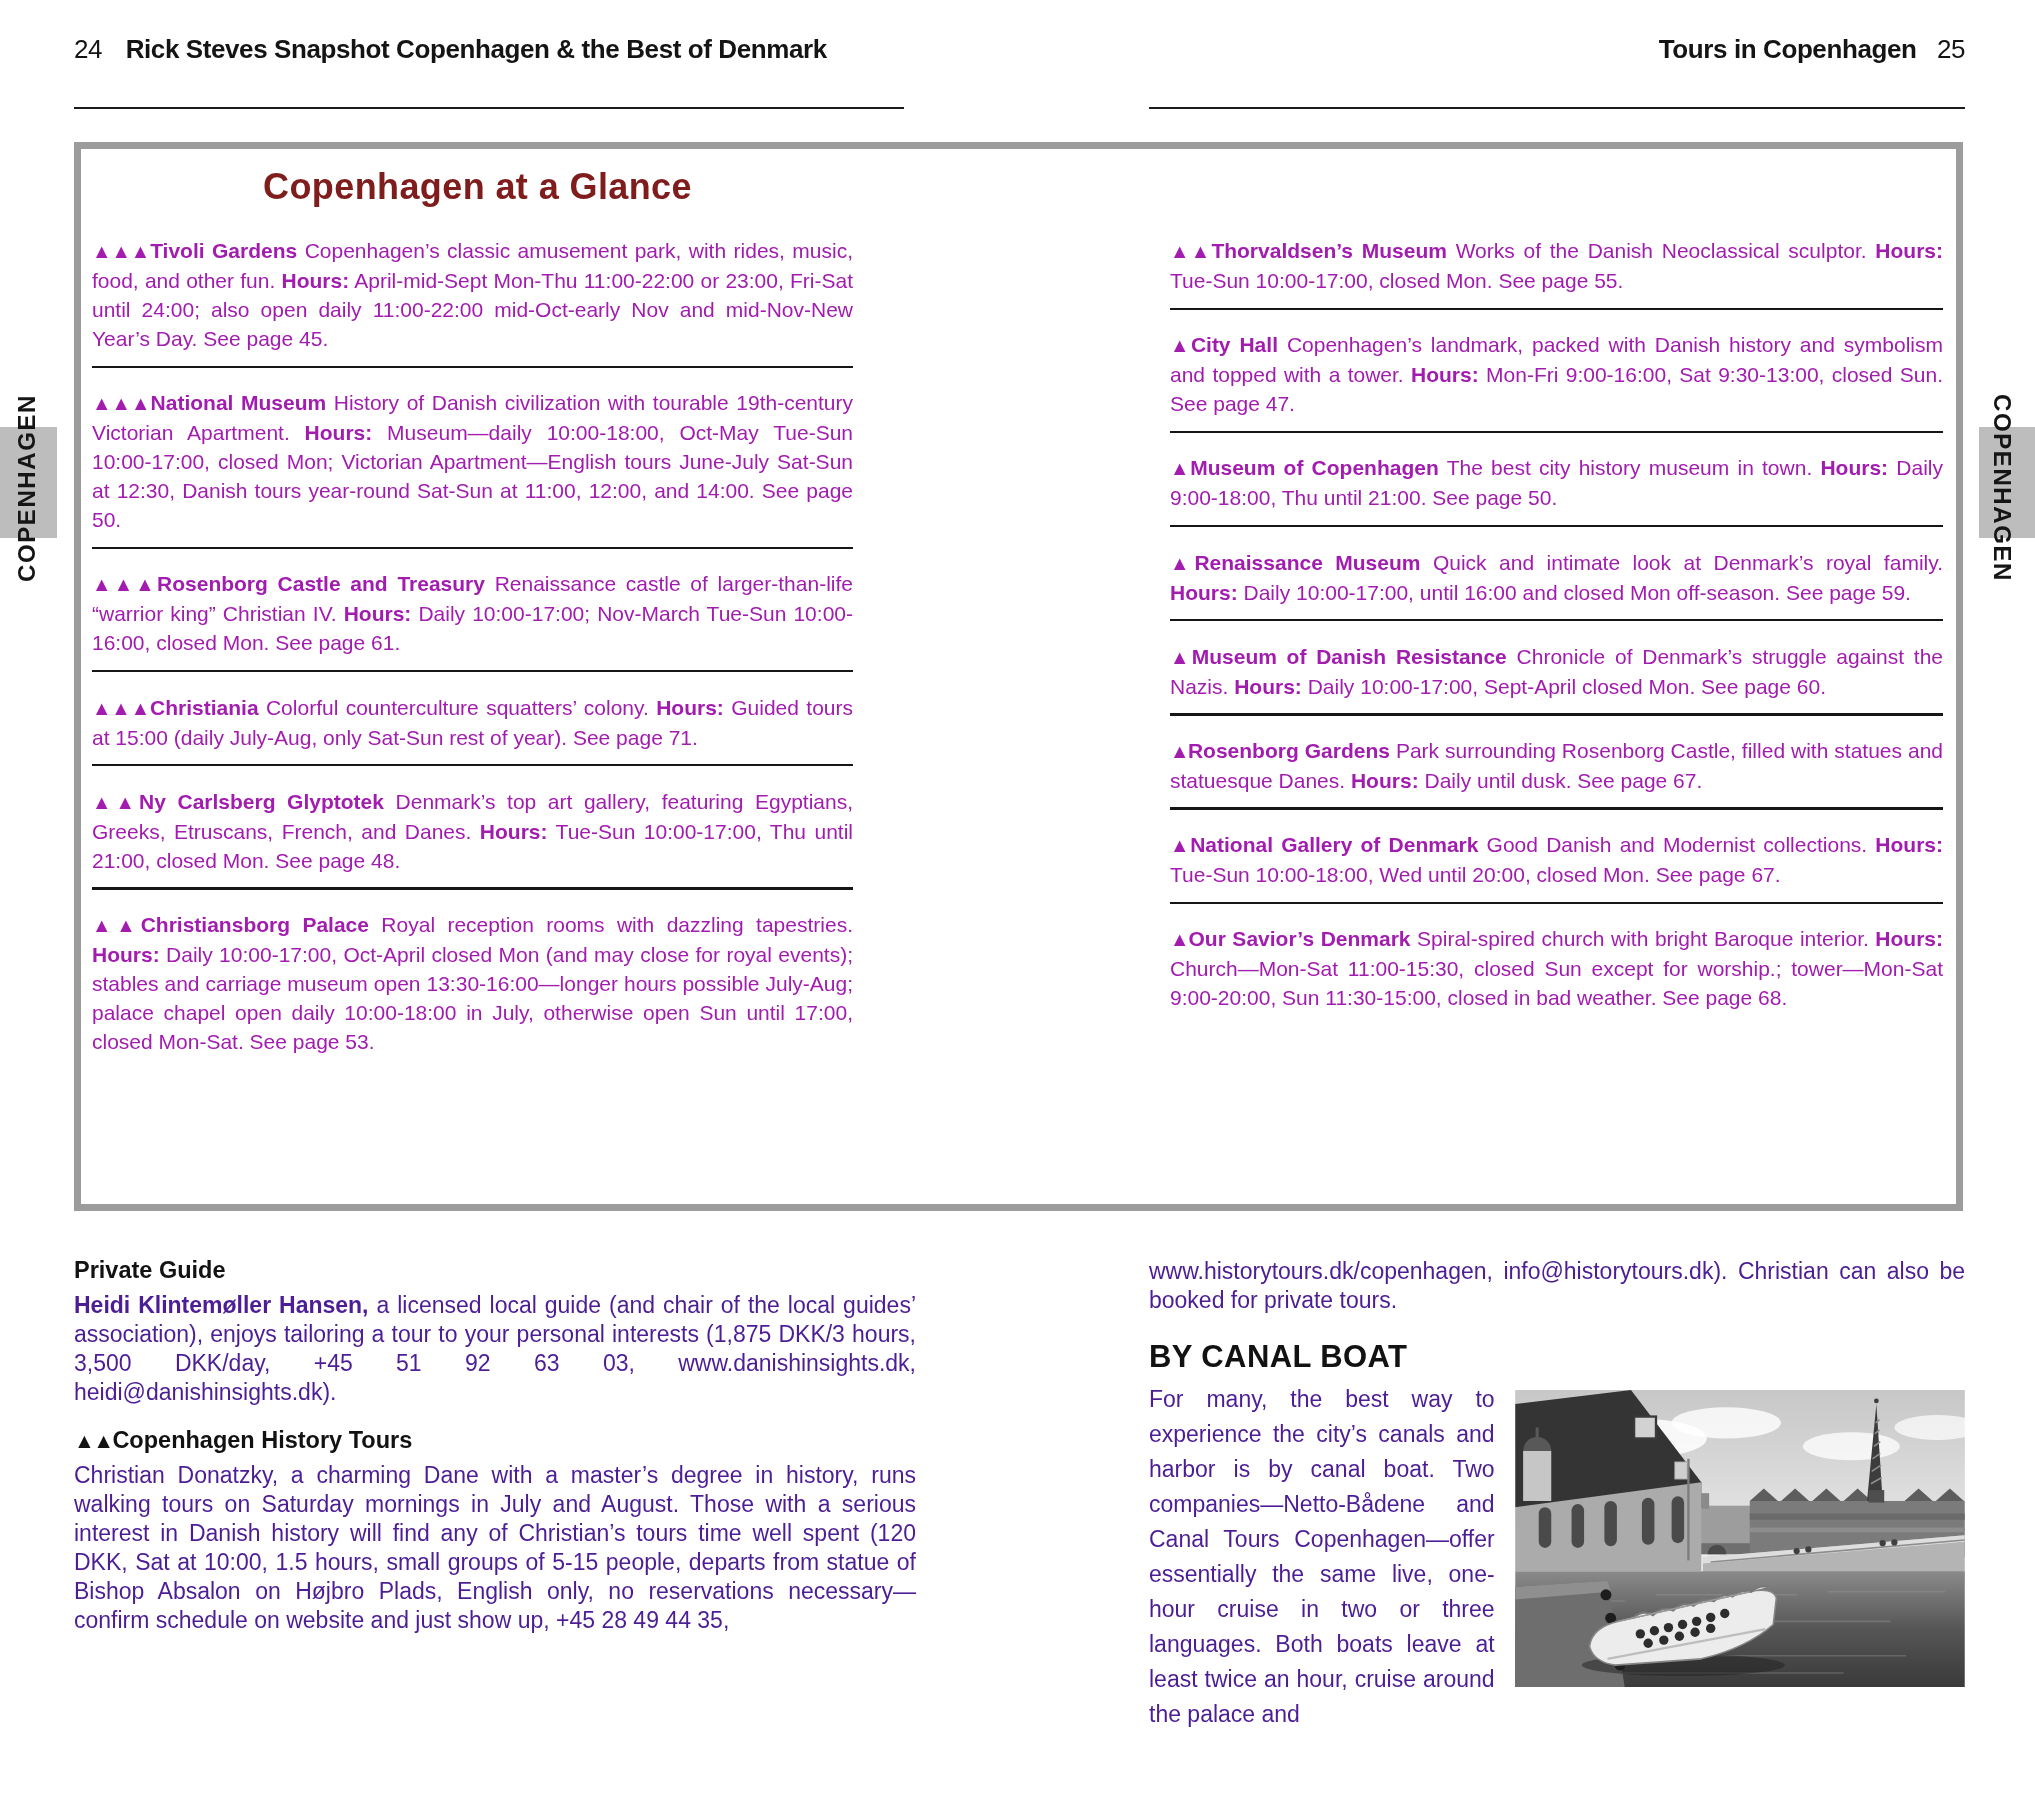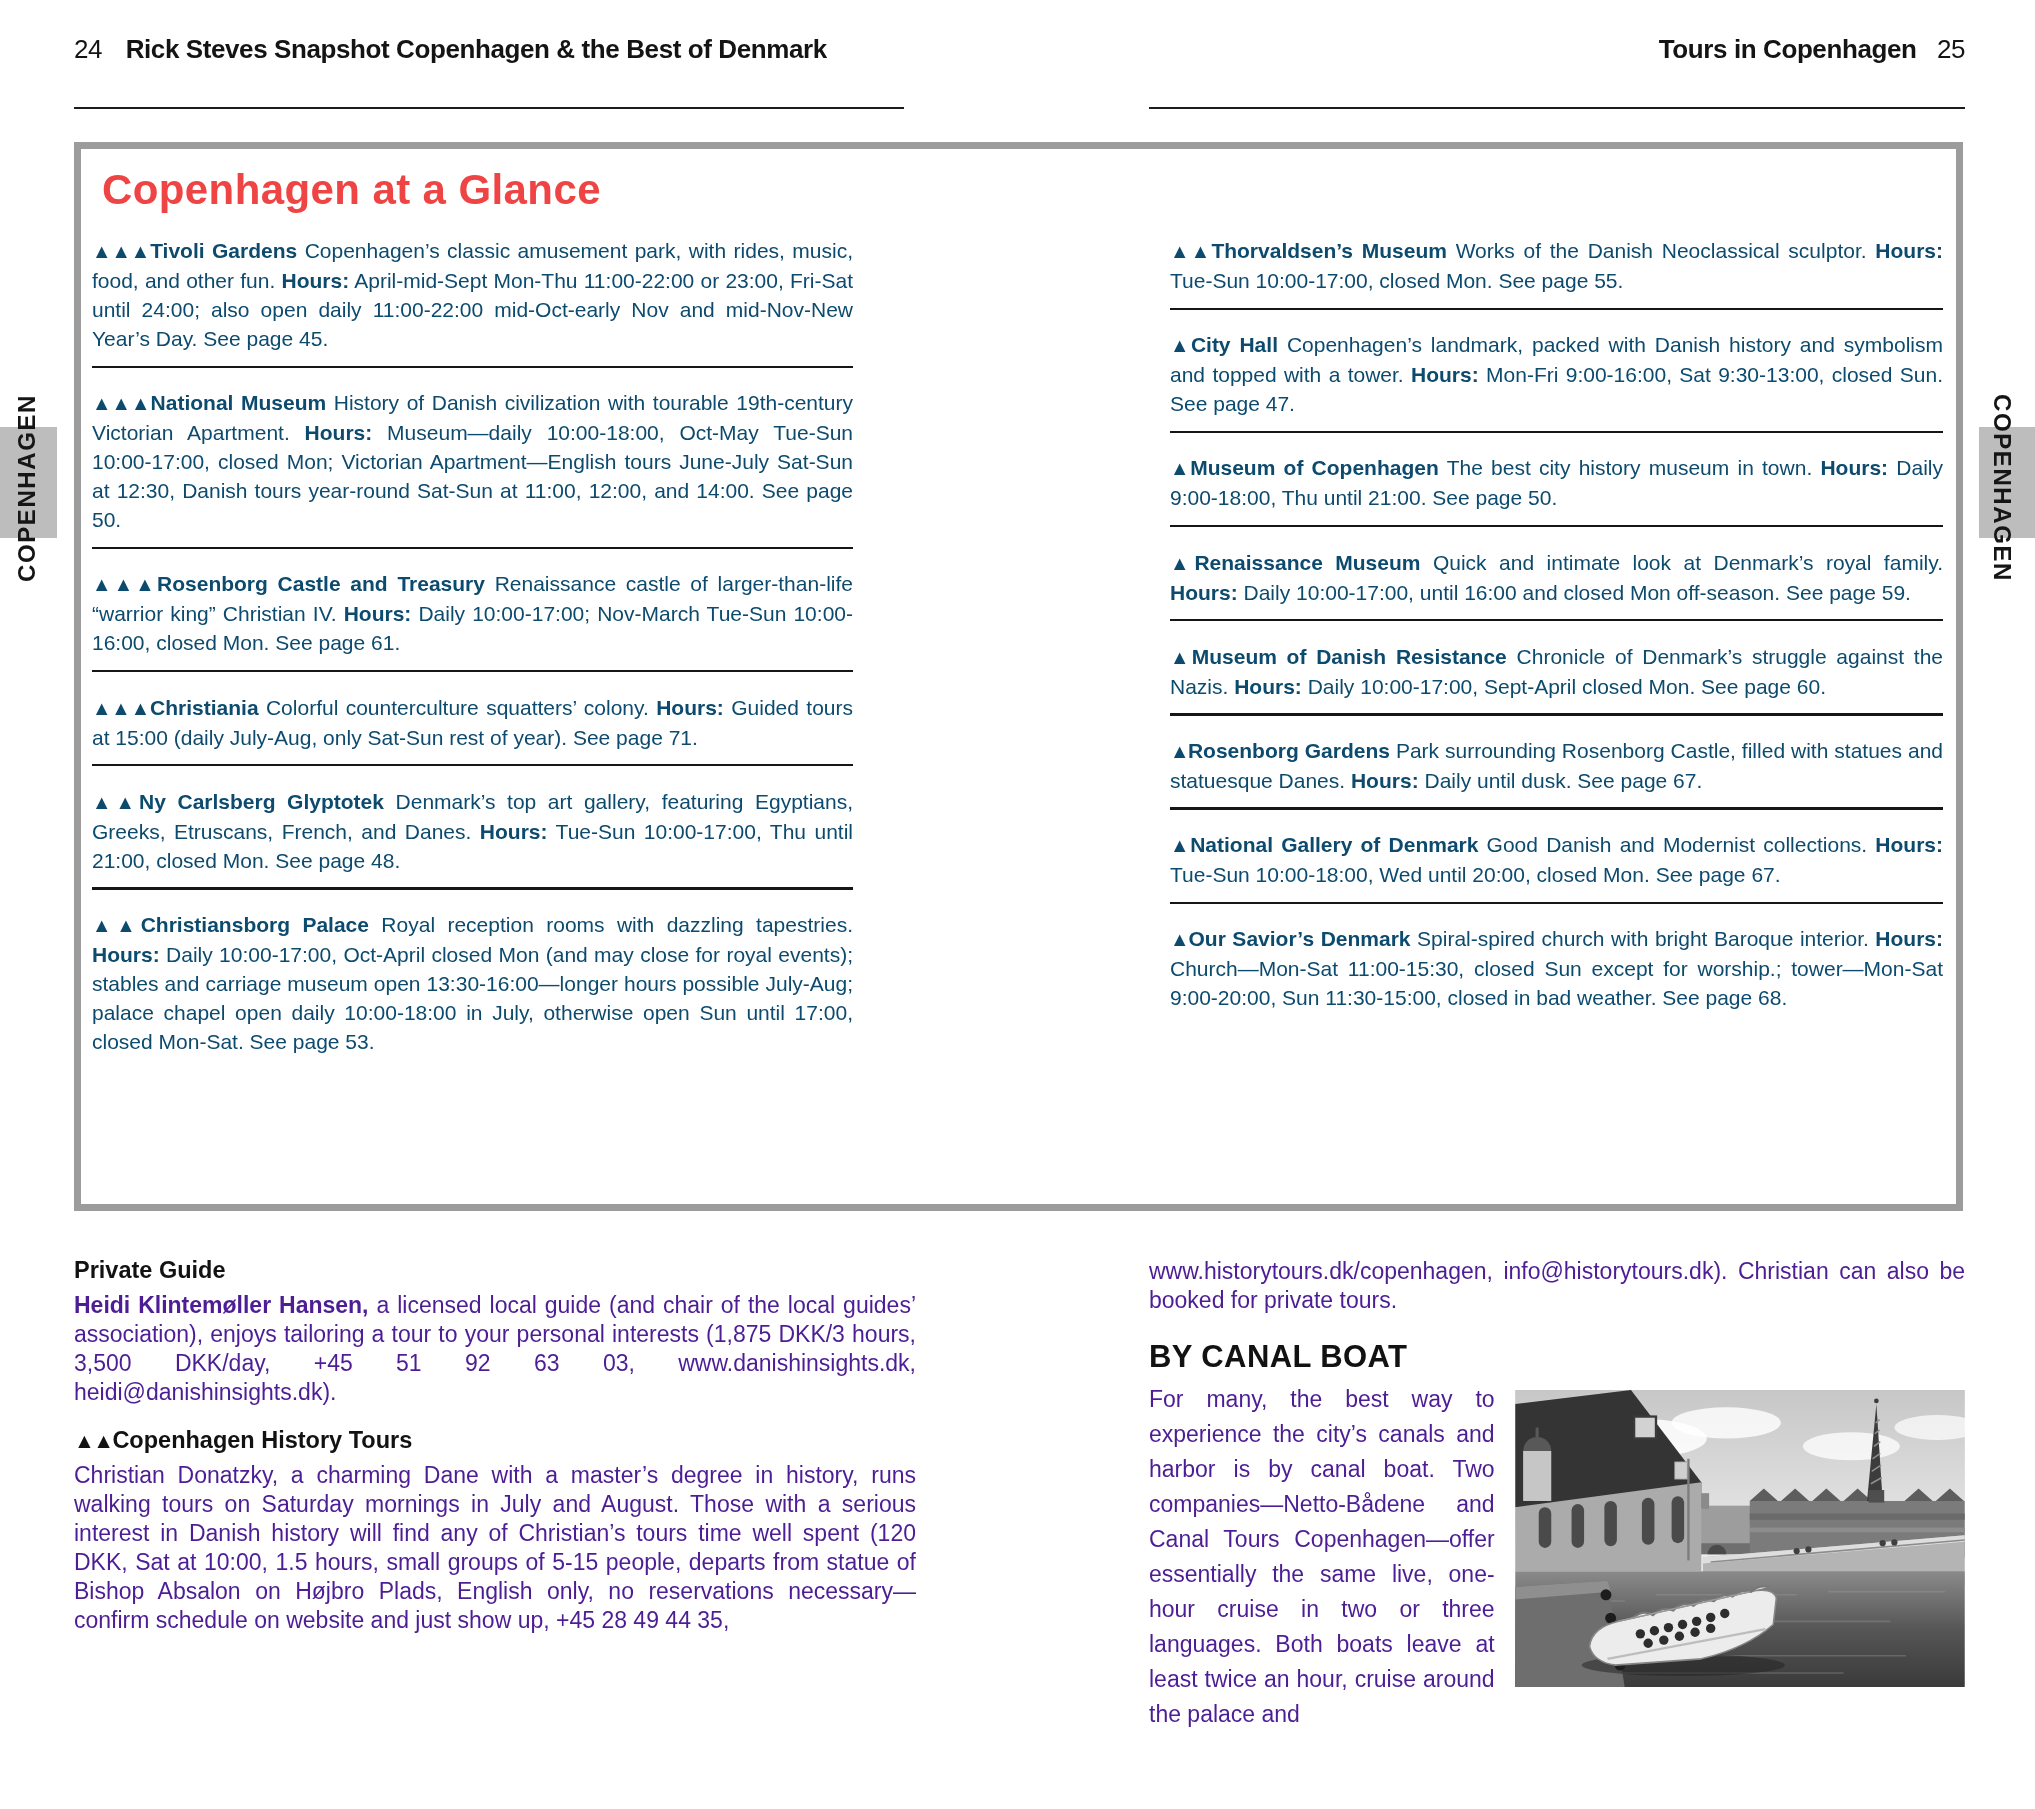--- a/index.html
+++ b/index.html
@@ -14,26 +14,26 @@
   #hdr-left{left:74px;top:34px;}
   #hdr-left .pgnum{font-weight:normal;margin-right:23.5px;}
   #hdr-right{left:1149px;top:34px;width:816px;text-align:right;}
   #hdr-right .pgnum{font-weight:normal;margin-left:20.4px;}
   .hrule{height:2.3px;background:#1c1c1c;}
   #rule-left{left:74px;top:107px;width:830px;}
   #rule-right{left:1149px;top:107px;width:816px;}
 
   
   #glance-box{left:74px;top:142px;width:1875px;height:1055px;border:7.8px solid #9c9c9c;background:#fff;}
-  #glance-title{left:102px;top:166px;width:751px;
-    font-size:42px;font-weight:bold;color:#ef4444;letter-spacing:0.4px;}
+  #glance-title{left:102px;top:166px;width:751px;text-align:center;
+    font-size:36px;font-weight:bold;color:#7f1d1d;letter-spacing:0.4px;}
   .glance-col{position:absolute;top:236px;}
   #col-left{left:92px;width:761px;}
   #col-right{left:1170px;width:773px;}
-  .entry p{margin:0;font-size:21px;line-height:29px;text-align:justify;color:#0c4a6e;}
+  .entry p{margin:0;font-size:21px;line-height:29px;text-align:justify;color:#a21caf;}
   .entry .rating{letter-spacing:-1.6px;font-size:19.6px;}
   .entry b{font-weight:bold;}
   .divider{height:2.3px;background:#161616;margin:12.5px 0 20.4px 0;}
 
   
   .serif{font-family:Liberation Sans, sans-serif;font-size:23px;line-height:29px;text-align:justify;margin:0;color:#4c1d95;}
   .sans-h{font-family:Liberation Sans, sans-serif;font-weight:bold;margin:0;color:#121212;}
   #bottom-left{left:74px;top:1257px;width:842px;}
   #bl-h1{font-size:23.5px;margin-bottom:7px;}
   #bl-h2{font-size:23.5px;margin:20.4px 0 7px 0;}

